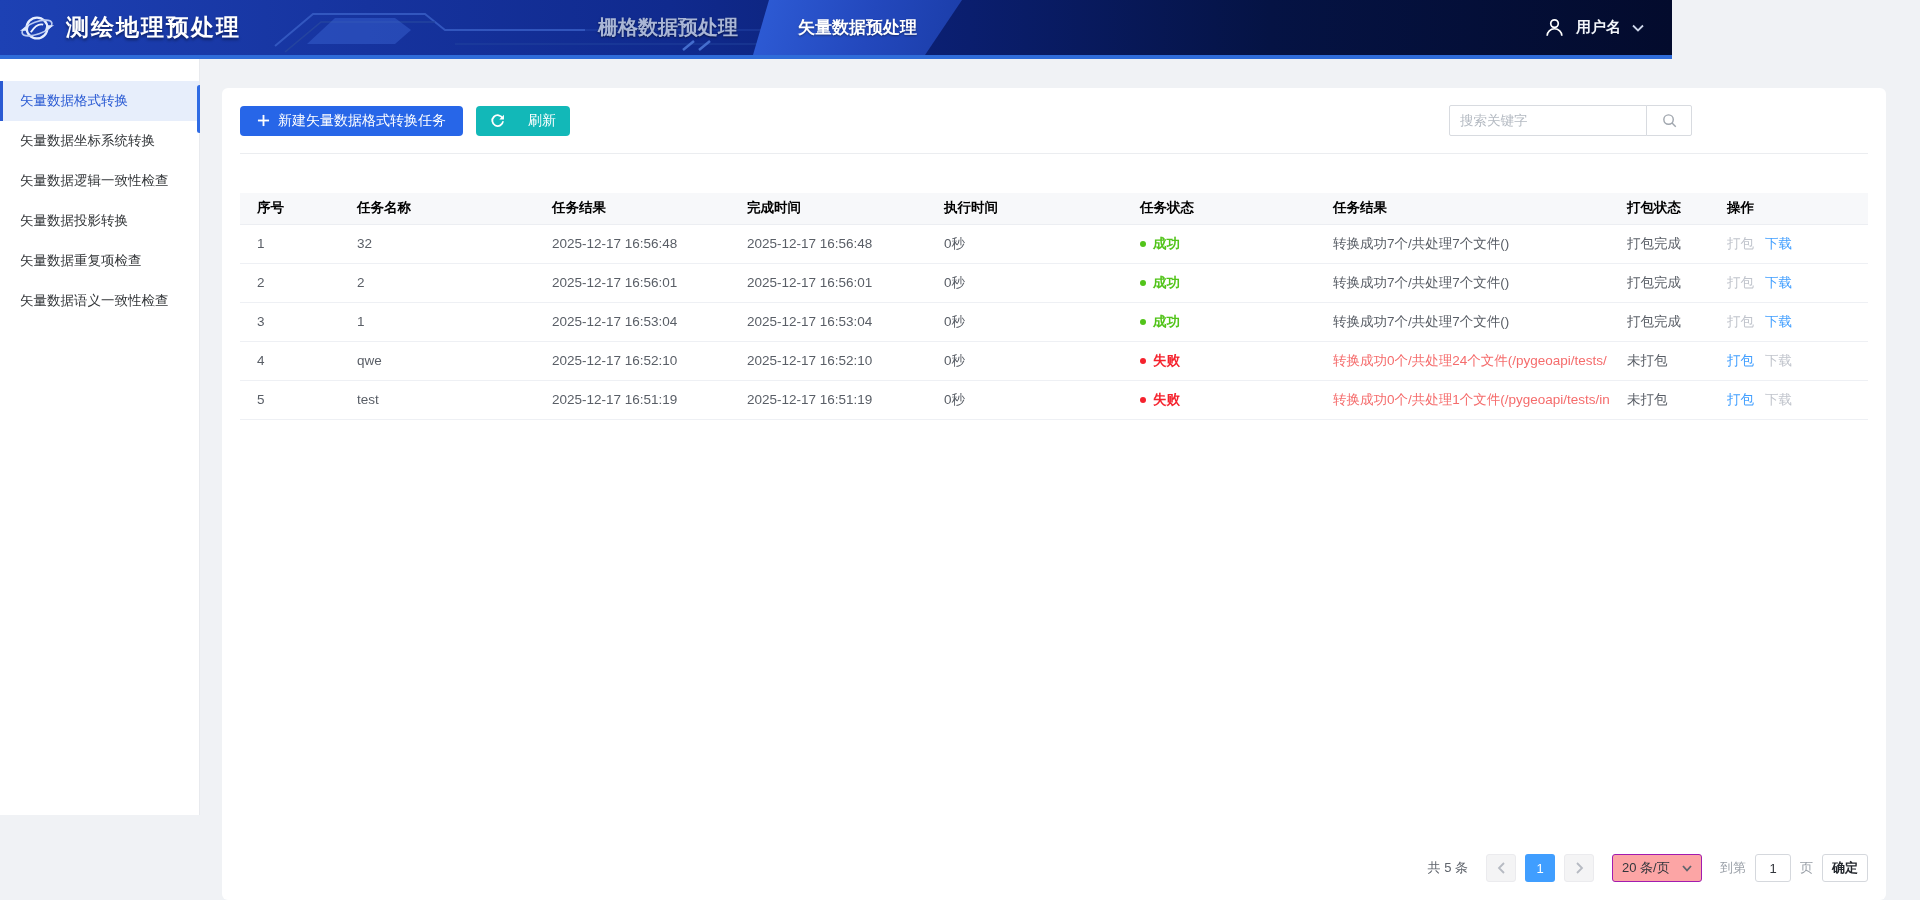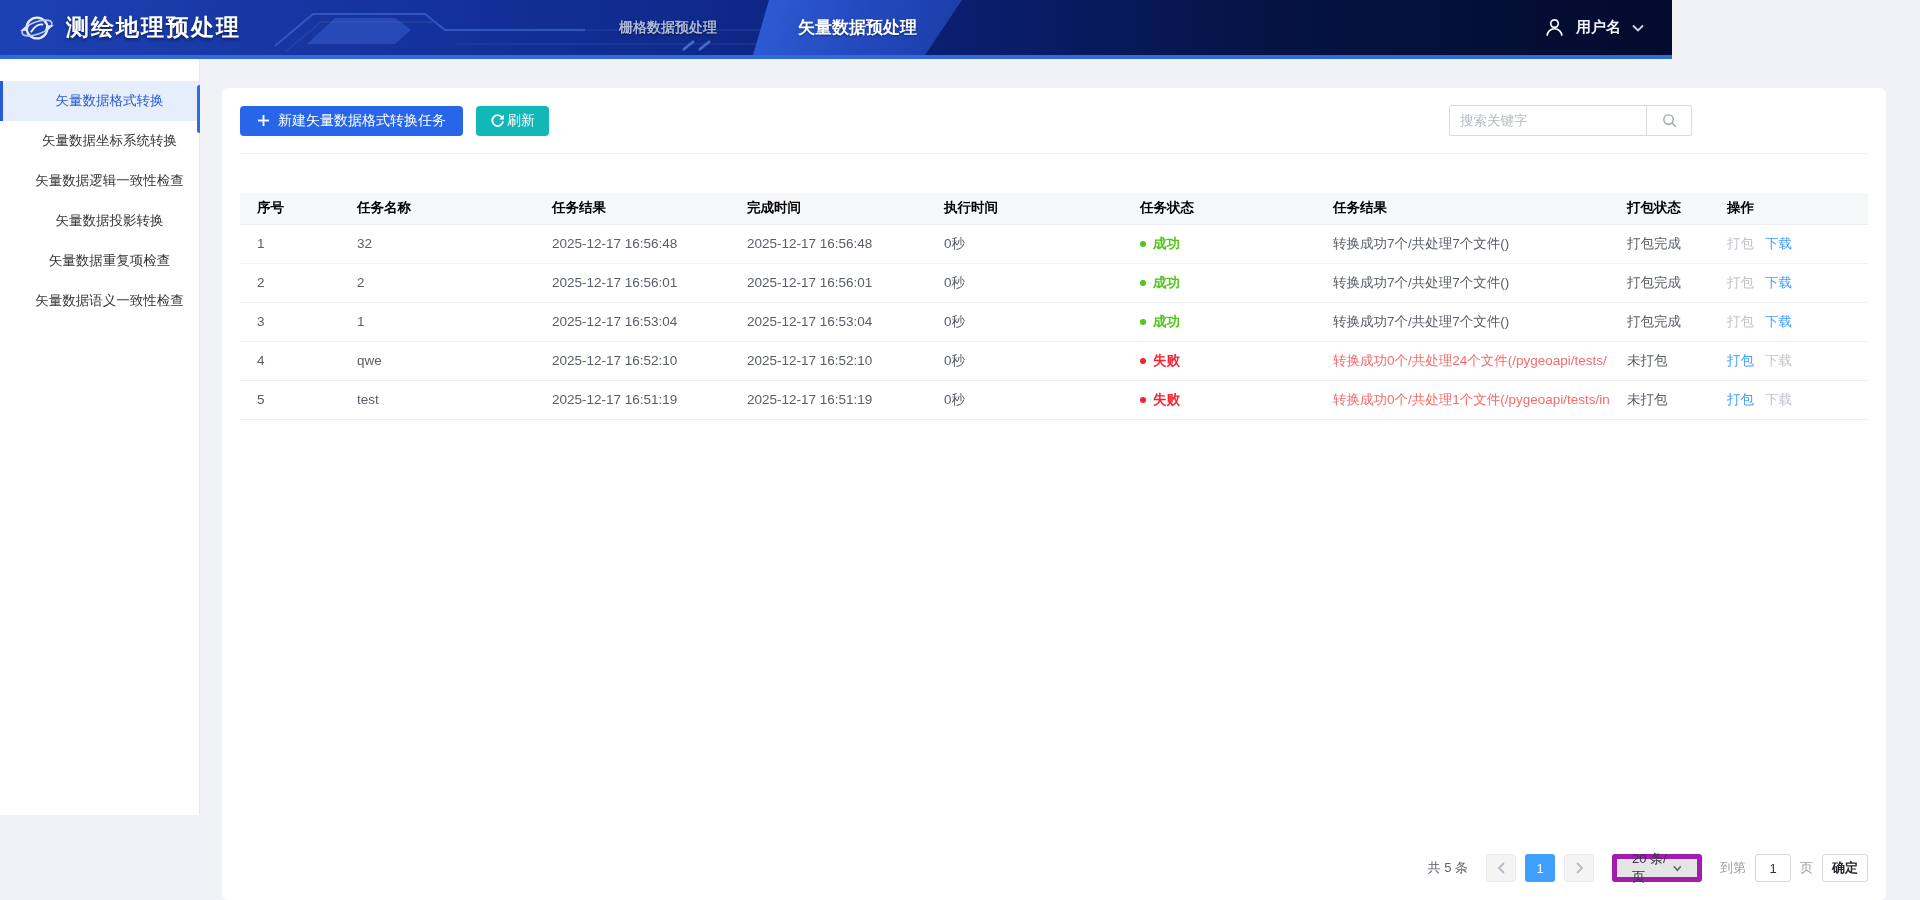--- a/index.html
+++ b/index.html
@@ -9,50 +9,50 @@
   
   .header { position:absolute; left:0; top:0; width:1672px; height:59px;
     background:linear-gradient(90deg,#1d41b4 0%,#16339e 22%,#102a8e 40%,#0a1e6e 58%,#051344 76%,#030b2d 100%); }
   .header-border { position:absolute; left:0; bottom:0; width:100%; height:4px; background:#2f6cd9; }
   .brand { position:absolute; left:18px; top:0; height:55px; display:flex; align-items:center; gap:10px; }
   .brand svg { width:38px; height:38px; }
   .app-title { color:#ffffff; font-size:23px; font-weight:900; letter-spacing:2px;
     text-shadow:0 2px 3px rgba(0,0,0,.45); }
   .header-deco { position:absolute; left:255px; top:0; width:620px; height:55px; pointer-events:none; }
   .tab-inactive { position:absolute; left:570px; top:0; width:196px; height:55px; line-height:55px;
-    text-align:center; color:#a9b6d6; font-size:14px; font-weight:bold; cursor:pointer;
+    text-align:center; color:#a9b6d6; font-size:20px; font-weight:bold; cursor:pointer;
     text-shadow:0 1px 2px rgba(0,0,0,.5); }
   .tab-active { position:absolute; left:753px; top:0; width:209px; height:55px; line-height:55px;
     text-align:center; color:#ffffff; font-size:17px; font-weight:bold; cursor:pointer;
     background:linear-gradient(105deg,#2e5cd6 0%,#2348bd 55%,#1b3da8 100%);
     clip-path:polygon(16px 0,100% 0,calc(100% - 37px) 100%,0 100%); text-shadow:0 1px 2px rgba(0,0,0,.4); }
   .user-area { position:absolute; right:28px; top:0; height:55px; display:flex; align-items:center;
     gap:11px; cursor:pointer; }
   .user-name { color:#f2f5fa; font-size:15px; font-weight:bold; }
 
   
   .sidebar { position:absolute; left:0; top:59px; width:200px; height:756px; background:#ffffff;
-    border-right:1px solid #e8eaee; padding-top:22px;text-align:center; }
+    border-right:1px solid #e8eaee; padding-top:22px; }
   .side-item { height:40px; line-height:40px; padding-left:17px; font-size:13.5px; color:#333639;
     cursor:pointer; border-left:3px solid transparent; white-space:nowrap; overflow:hidden; }
   .side-item.active { background:#e7eefb; color:#2a5ad3; border-left-color:#2a5ad3; }
   .side-indicator { position:absolute; right:-3px; top:26px; width:5px; height:48px;
     background:#2f6be4; border-radius:3px; }
 
   
   .content { position:absolute; left:200px; top:59px; width:1720px; height:880px;
     background:#f0f2f5; padding:29px 34px 0 22px; }
   .card { width:100%; height:812px; background:#ffffff; border-radius:6px;
     padding:17px 18px 14px; display:flex; flex-direction:column; }
 
   .toolbar { display:flex; align-items:center; padding-bottom:17px; border-bottom:1px solid #ebedf0; }
   .btn { height:30px; border:none; border-radius:4px; color:#fff; font-size:14px;
     display:flex; align-items:center; cursor:pointer; font-family:inherit; }
   .btn-primary { background:#2766e8; padding:0 17px; gap:8px; }
-  .btn-refresh { background:#12b8b8; padding:0 14px; gap:2px; margin-left:13px; }
+  .btn-refresh { background:#12b8b8; padding:0 14px; gap:23px; margin-left:13px; }
   .search-group { margin-left:auto; margin-right:176px; display:flex; }
   .search-input { width:198px; height:31px; border:1px solid #d8dbe0; border-radius:2px 0 0 2px;
     padding:0 10px; font-size:13.5px; color:#333; font-family:inherit; outline:none; }
   .search-input::placeholder { color:#b4bac2; }
   .search-btn { width:46px; height:31px; margin-left:-1px; background:#ffffff; border:1px solid #d8dbe0;
     border-radius:0 2px 2px 0; display:flex; align-items:center; justify-content:center; cursor:pointer; }
 
   table { width:100%; border-collapse:collapse; table-layout:fixed; margin-top:39px; }
   th { background:#f7f8fa; height:31px; text-align:left; padding:0 8px 0 17px;
     font-size:13.5px; font-weight:bold; color:#000000; border-bottom:1px solid #eceef2; white-space:nowrap; }
@@ -67,23 +67,23 @@
   .op-on { color:#409eff; } .op-off { color:#c0c4cc; cursor:default; }
 
   
   .pagination { margin-top:auto; display:flex; align-items:center; justify-content:flex-end;
     font-size:13px; color:#5f646c; padding-bottom:4px; }
   .pg-total { margin-right:18px; }
   .pg-btn { width:30px; height:28px; border-radius:3px; display:flex; align-items:center;
     justify-content:center; cursor:pointer; }
   .pg-arrow { background:#f4f4f5; border:1px solid #ebebee; }
   .pg-page { background:#409eff; color:#ffffff; margin:0 9px; font-size:13px; }
-  .pg-select { width:90px; height:28px; border:5px solid #a21caf; border-radius:3px; background:#e5e5e5;
+  .pg-select { width:90px; height:28px; border:1px solid #a21caf; border-radius:3px; background:#fca5a5;
     margin-left:18px; display:flex; align-items:center; justify-content:space-between;
-    padding:0 15px; color:#32363c; cursor:pointer; }
+    padding:0 9px; color:#32363c; cursor:pointer; }
   .pg-goto-label { color:#9aa0a8; margin-left:18px; }
   .pg-input { width:36px; height:28px; border:1px solid #d5d8dd; border-radius:3px; text-align:center;
     font-size:13px; color:#32363c; margin:0 9px; font-family:inherit; outline:none; }
   .pg-unit { color:#9aa0a8; margin-right:9px; }
   .pg-confirm { height:28px; padding:0 9px; border:1px solid #d5d8dd; border-radius:3px;
     background:#fff; color:#24282e; font-size:13px; font-weight:bold; cursor:pointer; font-family:inherit; }
 </style>
 </head>
 <body>
 

